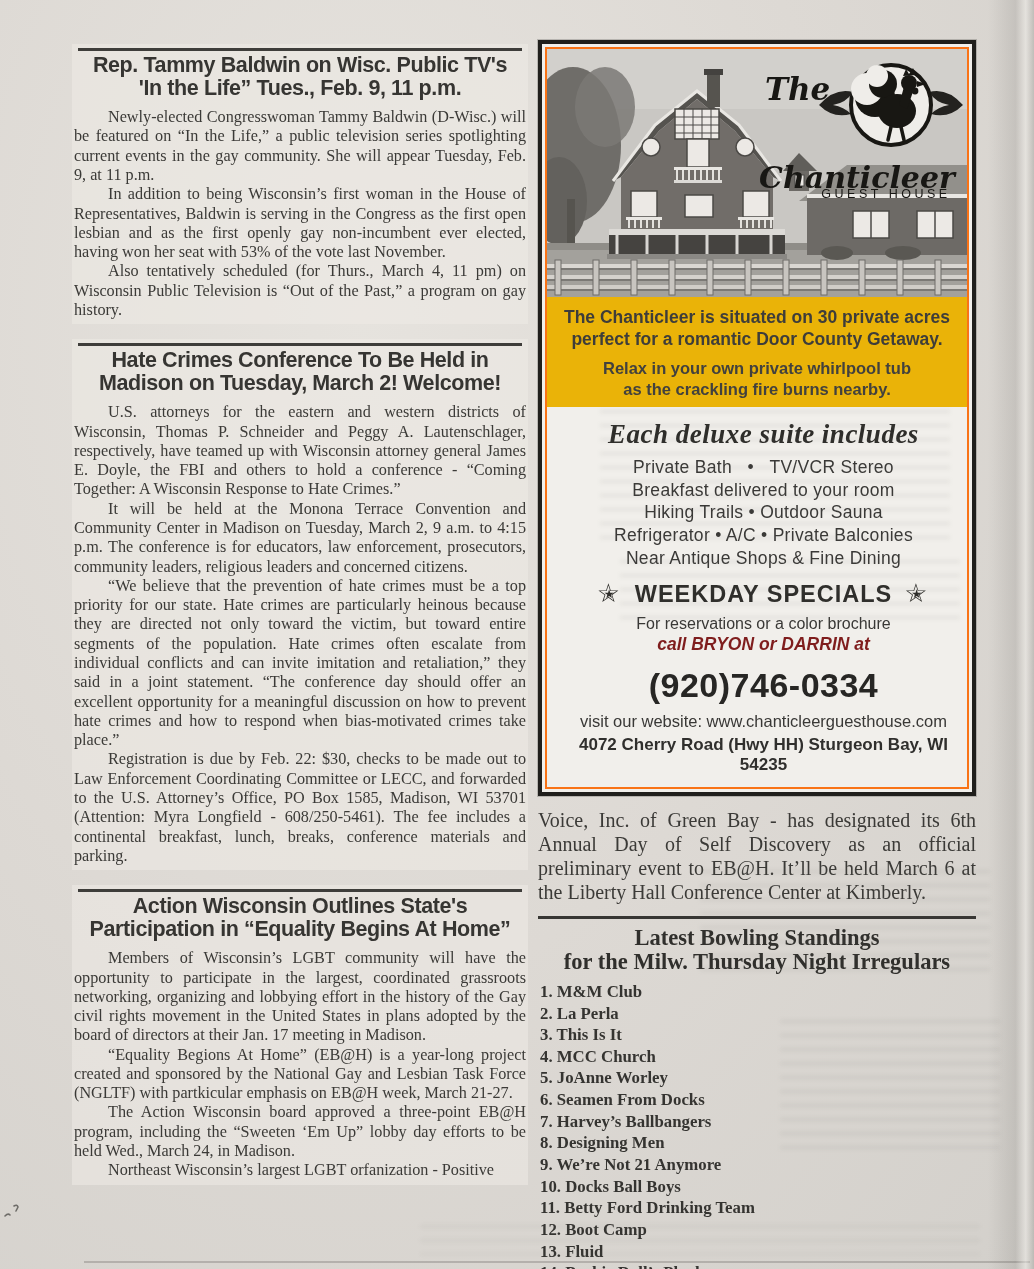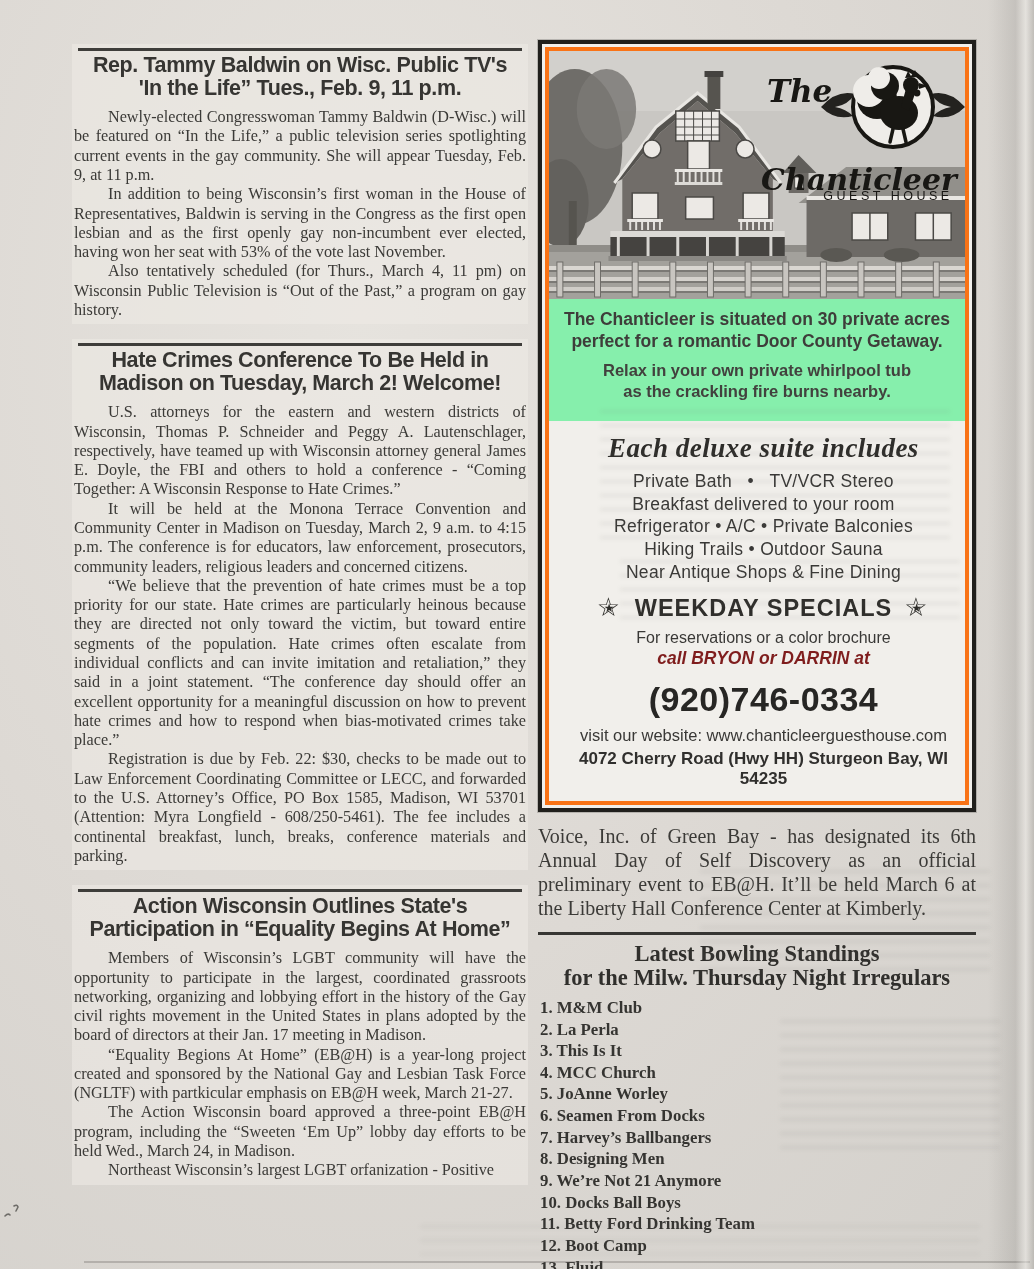--- a/index.html
+++ b/index.html
@@ -20,29 +20,29 @@
   .rule { border-top:3px solid #3e3d3a; margin:0 4px 3px 4px; }
   .headline {
     font-family:"Liberation Sans", sans-serif; font-weight:bold;
     font-size:21.5px; line-height:1.05; letter-spacing:-0.4px;
     text-align:center; color:#363532; margin:1px 0 9px 0;
   }
   .bodycopy { font-size:16.2px; line-height:1.19; text-align:justify; color:#3b3a37; margin:0; text-indent:34px; }
   
   .right-col { position:absolute; left:538px; top:40px; width:438px; }
   .ad { border:4px solid #201f1c; padding:3px; background:#f1efeb; box-shadow:0 0 0 1px rgba(60,58,54,.25); }
-  .ad-inner { border:4px solid #f97316; }
+  .ad-inner { border:2px solid #f97316; }
   .photo { position:relative; height:248px; background:#c9c7c3; overflow:hidden; }
   .photo svg.scene { position:absolute; inset:0; width:100%; height:100%; }
   .logo { position:absolute; left:212px; top:4px; width:212px; height:160px; color:#181714; }
   .logo-the { position:absolute; left:6px; top:18px; font-family:"DejaVu Serif", serif; font-style:italic; font-weight:bold; font-size:31px; }
   .rooster-wrap { position:absolute; left:52px; top:0px; width:160px; height:104px; }
   .logo-name { position:absolute; left:0; top:107px; width:100%; font-family:"DejaVu Serif", serif; font-style:italic; font-weight:bold; font-size:30px; }
   .logo-sub { position:absolute; left:52px; top:134px; width:150px; text-align:center; font-family:"Liberation Sans", sans-serif; font-weight:normal; font-size:12.5px; letter-spacing:3.5px; }
-  .caption-band { background:#86efac; text-align:center; padding:9px 6px 19px 6px; }
+  .caption-band { background:#eab308; text-align:center; padding:9px 6px 7px 6px; }
   .cap-a { font-family:"Liberation Sans", sans-serif; font-weight:bold; font-size:17.5px; line-height:1.28; color:#3e3d3a; margin:0; }
   .cap-b { font-family:"Liberation Sans", sans-serif; font-weight:bold; font-size:16.5px; line-height:1.28; color:#42413e; margin:7px 0 0 0; }
   .ad-white { text-align:center; padding:12px 4px 12px 17px; color:#393836; }
   .suite-header { font-family:"Liberation Serif", serif; font-style:italic; font-weight:bold; font-size:27px; letter-spacing:.5px; color:#2d2c29; }
   .amenity { font-family:"Liberation Sans", sans-serif; font-size:17.5px; line-height:1.18; letter-spacing:.3px; margin-top:2px; }
   .amenities { margin-top:7px; }
   .specials { margin-top:13px; display:flex; justify-content:center; align-items:center; gap:12px;
     font-family:"Liberation Sans", sans-serif; font-weight:bold; font-size:23.5px; letter-spacing:1px; color:#2e2d2a; }
   .star { position:relative; width:26px; height:26px; font-weight:normal; }
   .star .outer { position:absolute; left:0; top:-2px; font-size:26px; line-height:26px; }
@@ -212,22 +212,22 @@
         <div class="caption-band">
           <p class="cap-a"><span>The Chanticleer is situated on 30 private acres</span><br><span>perfect for a romantic Door County Getaway.</span></p>
           <p class="cap-b"><span>Relax in your own private whirlpool tub</span><br><span>as the crackling fire burns nearby.</span></p>
         </div>
 
         <div class="ad-white">
           <div class="suite-header">Each deluxe suite includes</div>
           <div class="amenities">
             <div class="amenity">Private Bath&nbsp;&nbsp;&nbsp;•&nbsp;&nbsp;&nbsp;TV/VCR Stereo</div>
             <div class="amenity">Breakfast delivered to your room</div>
+            <div class="amenity">Hiking Trails • Outdoor Sauna</div>
             <div class="amenity">Refrigerator • A/C • Private Balconies</div>
-            <div class="amenity">Hiking Trails • Outdoor Sauna</div>
             <div class="amenity">Near Antique Shops &amp; Fine Dining</div>
           </div>
           <div class="specials">
             <span class="star">
                 <span class="outer">☆</span>
                 <span class="inner">★</span>
               </span>
             <span>WEEKDAY SPECIALS</span>
             <span class="star">
                 <span class="outer">☆</span>

